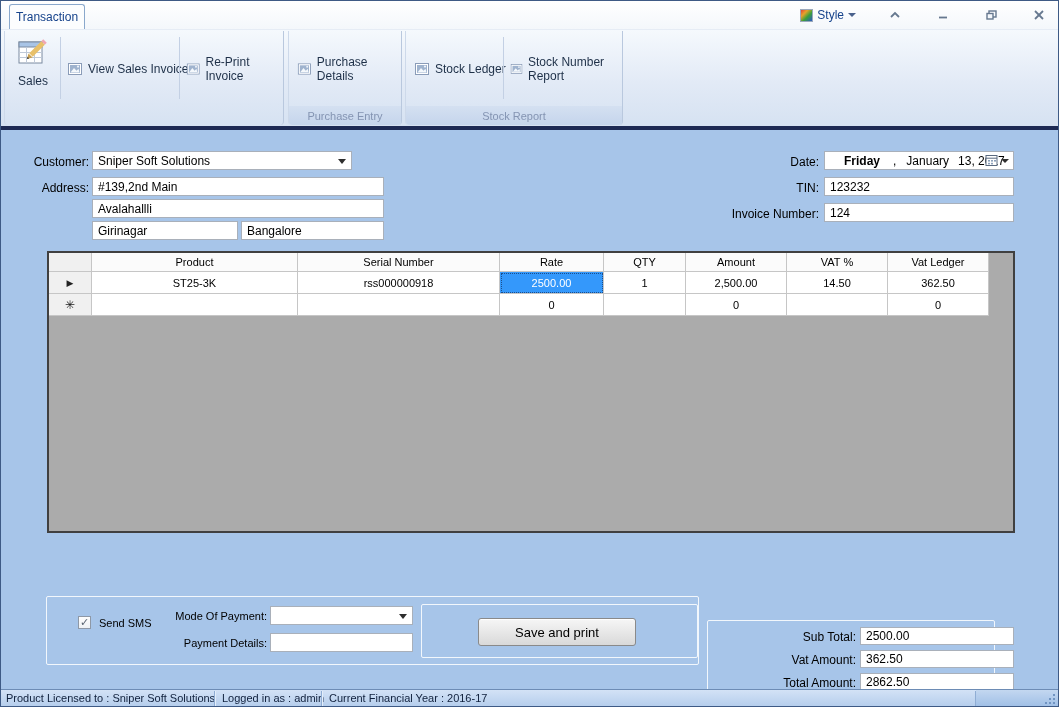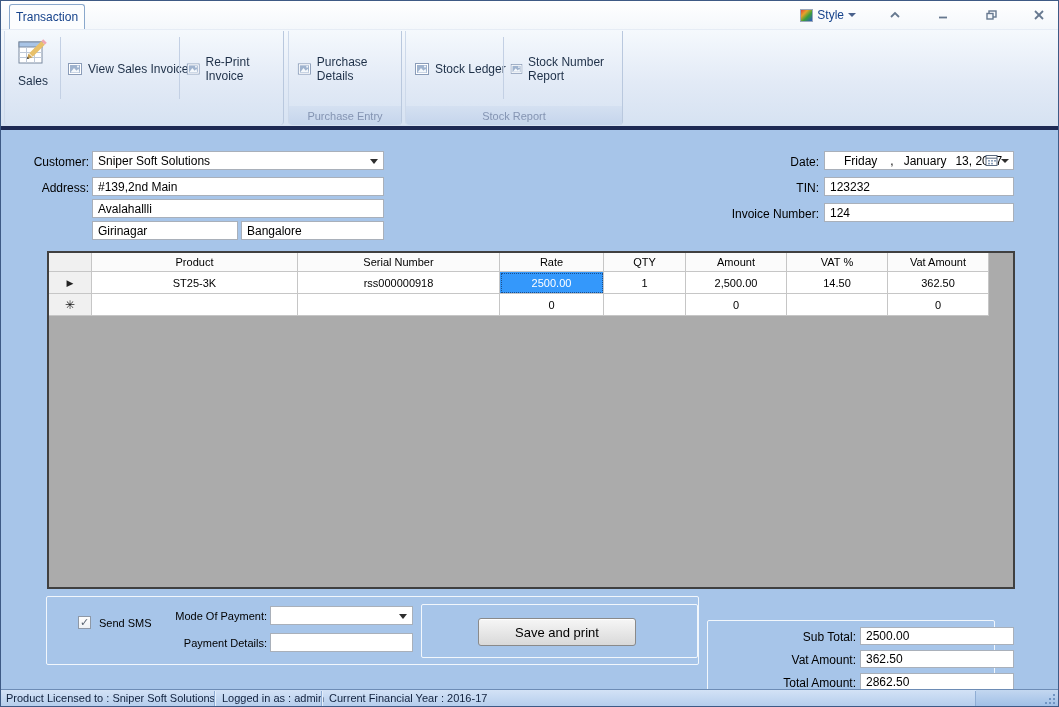--- a/index.html
+++ b/index.html
@@ -83,21 +83,21 @@
   .combo-arrow {
     position:absolute; right:5px; top:50%; margin-top:-2px;
     width:0; height:0; border-left:4px solid transparent; border-right:4px solid transparent;
     border-top:5px solid #2e2e2e;
   }
   .dtp-seg { display:inline-block; }
   .dtp-right { position:absolute; right:4px; top:2px; display:flex; align-items:center; gap:3px; }
 
   
   .grid {
-    position:absolute; left:46px; top:121px; width:968px; height:338px;
+    position:absolute; left:46px; top:121px; width:968px; height:282px;
     background:#ababab; border:2px solid #404040;
   }
   .grid-table { position:absolute; left:0; top:0; }
   .grow { display:flex; }
   .gcell {
     border-right:1px solid #c6c6c6; border-bottom:1px solid #c6c6c6;
     background:#fff; font-size:11px; color:#000;
     display:flex; align-items:center; justify-content:center; overflow:hidden;
   }
   .ghead .gcell { background:#fbfbfb; height:19px; }
@@ -255,42 +255,42 @@
         <span>Stock Report</span>
       </div>
     </div>
   </div>
 
   <div class="navy-band"></div>
 
   <div class="content">
 
     <div class="lbl" style="left:18px; top:25px; width:70px;">Customer:</div>
-    <div class="textbox combo" style="left:91px; top:21px; width:292px; height:19px;">
+    <div class="textbox combo" style="left:91px; top:21px; width:260px; height:19px;">
       <span>Sniper Soft Solutions</span>
       <span class="combo-arrow"></span>
     </div>
 
     <div class="lbl" style="left:18px; top:51px; width:70px;">Address:</div>
     <div class="textbox" style="left:91px; top:47px; width:292px; height:19px;">
       <span>#139,2nd Main</span>
     </div>
     <div class="textbox" style="left:91px; top:69px; width:292px; height:19px;">
       <span>Avalahallli</span>
     </div>
     <div class="textbox" style="left:91px; top:91px; width:146px; height:19px;">
       <span>Girinagar</span>
     </div>
     <div class="textbox" style="left:240px; top:91px; width:143px; height:19px;">
       <span>Bangalore</span>
     </div>
 
     <div class="lbl" style="left:738px; top:25px; width:80px;">Date:</div>
     <div class="textbox" style="left:823px; top:21px; width:190px; height:19px; padding-right:34px;">
-      <span class="dtp-seg" style="margin-left:14px;">Friday</span>
+      <span class="dtp-seg" style="margin-left:14px;font-weight:bold;">Friday</span>
       <span class="dtp-seg" style="margin-left:13px;">,</span>
       <span class="dtp-seg" style="margin-left:10px;">January</span>
       <span class="dtp-seg" style="margin-left:9px;">13, 2017</span>
       <span class="dtp-right">
         <svg width="13" height="13" viewBox="0 0 13 13">
           <rect x="1" y="1.5" width="11" height="10" fill="#fff" stroke="#5a6a80"></rect>
           <line x1="1" y1="4.2" x2="12" y2="4.2" stroke="#5a6a80"></line>
           <rect x="3" y="6" width="2" height="1.6" fill="#8ea2bc"></rect>
           <rect x="6" y="6" width="2" height="1.6" fill="#8ea2bc"></rect>
           <rect x="9" y="6" width="2" height="1.6" fill="#8ea2bc"></rect>
@@ -314,21 +314,21 @@
     <div class="grid">
       <div class="grid-table">
         <div class="grow ghead">
           <div class="gcell gsel" style="width:43px;"></div>
           <div class="gcell" style="width:206px;">Product</div>
           <div class="gcell" style="width:202px;">Serial Number</div>
           <div class="gcell" style="width:104px;">Rate</div>
           <div class="gcell" style="width:82px;">QTY</div>
           <div class="gcell" style="width:101px;">Amount</div>
           <div class="gcell" style="width:101px;">VAT %</div>
-          <div class="gcell" style="width:101px;">Vat Amount</div>
+          <div class="gcell" style="width:101px;">Vat Ledger</div>
         </div>
         <div class="gbody">
           <div class="grow">
             <div class="gcell gsel" style="width:43px;">
                 <span>▶</span>
               </div>
             <div class="gcell" style="width:206px;">ST25-3K</div>
             <div class="gcell" style="width:202px;">rss000000918</div>
             <div class="gcell cell-selected" style="width:104px;">2500.00</div>
             <div class="gcell" style="width:82px;">1</div>

